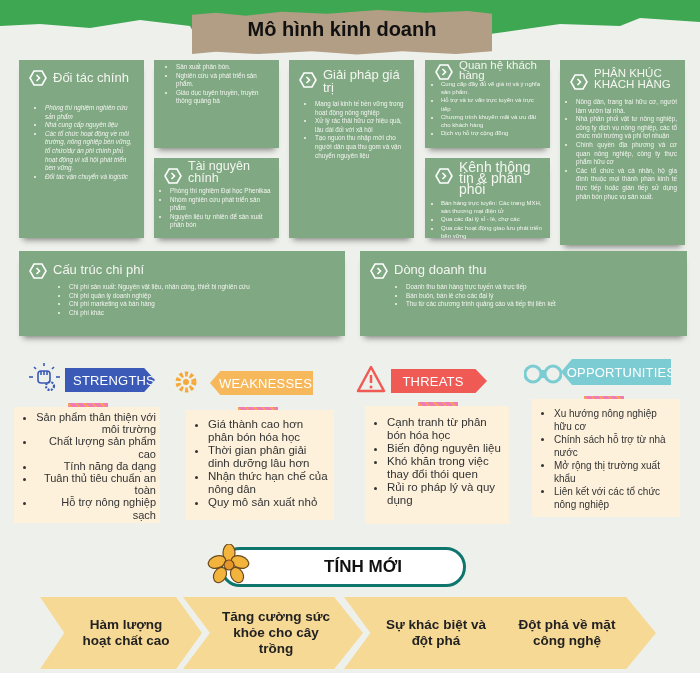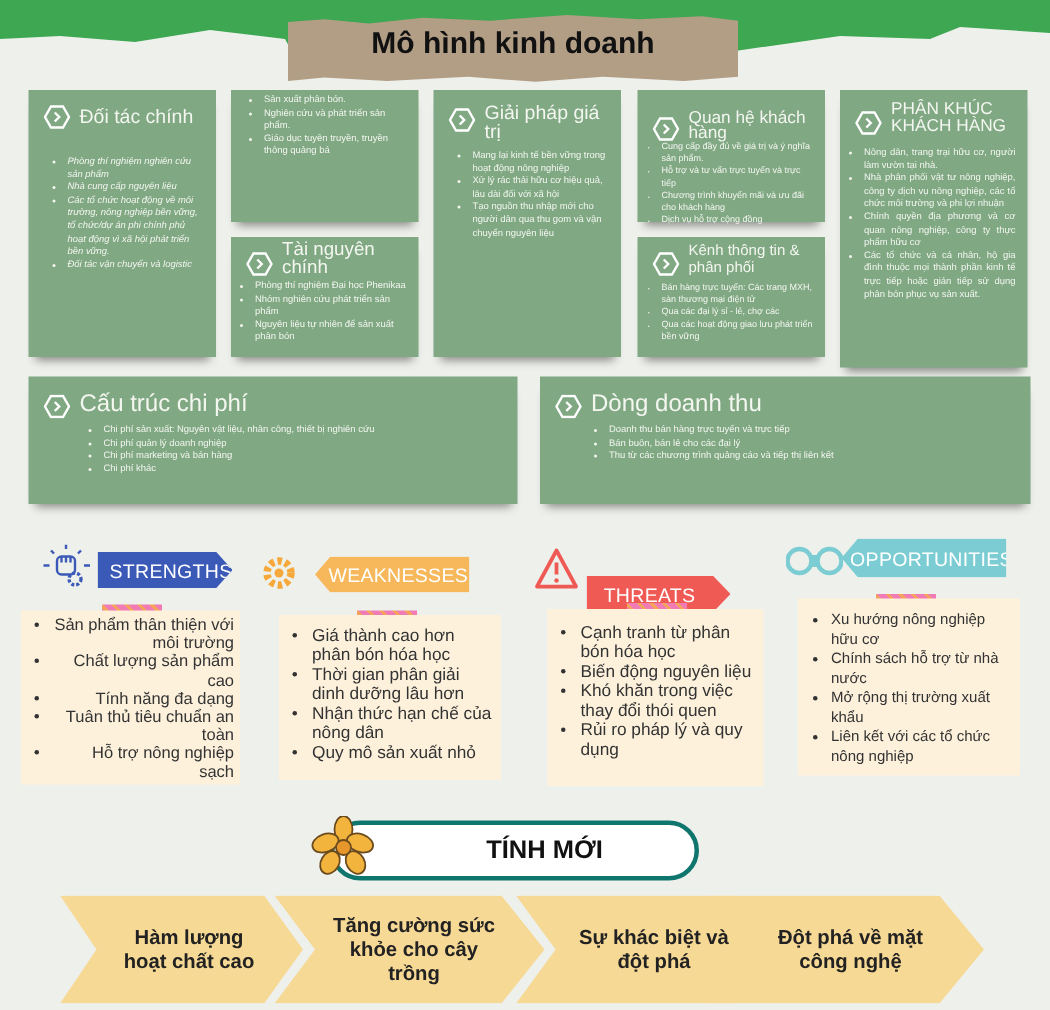--- a/index.html
+++ b/index.html
@@ -26,21 +26,21 @@
   .card .head { display:flex; align-items:flex-start; gap:6px; padding:8px 8px 0 10px; }
   .hex {
     flex:0 0 auto; width:18px; height:16px; margin-top:2px; position:relative;
   }
   .card .title { font-size:13px; line-height:13px; color:#f4f6f0; }
   .card ul { margin:6px 0 0 0; padding:0 8px 0 26px; font-size:6.3px; line-height:8.6px; }
   .card li { margin:0; }
   .card.small ul { padding-left:22px; }
   .card.small .title { font-size:12.5px; line-height:12px; }
   .wide ul { padding-left:50px; font-size:6.3px; line-height:8.6px; }
-  .wide .title { font-size:16px; margin-top:1px; }
+  .wide .title { font-size:13px; margin-top:1px; }
   
   .swot-label {
     position:absolute; color:#fff; font-size:13px; font-weight:normal;
     display:flex; align-items:center; justify-content:center; letter-spacing:0.2px;
   }
   .note {
     position:absolute; background:#fdf1dc; color:#333;
     font-size:11px; line-height:12.2px;
   }
   .note ul { margin:0; padding:0 4px 0 22px; }
@@ -120,42 +120,42 @@
     <span class="title" style="width:80px;">Giải pháp giá trị</span>
   </div>
   <ul style="margin-top:6px;">
     <li>Mang lại kinh tế bền vững trong hoạt động nông nghiệp</li>
     <li>Xử lý rác thải hữu cơ hiệu quả, lâu dài đối với xã hội</li>
     <li>Tạo nguồn thu nhập mới cho người dân qua thu gom và vận chuyển nguyên liệu</li>
   </ul>
 </div>
 
 <div class="card small" style="left:425px;top:60px;width:125px;height:88px;">
-  <div class="head" style="padding-top:14px;">
+  <div class="head" style="padding-top:0;">
     <svg class="hex" viewBox="0 0 18 16" style="margin-top:4px">
         <polygon points="5,1 13,1 17,8 13,15 5,15 1,8" fill="none" stroke="#fff" stroke-width="1.6"></polygon>
         <polyline points="7.5,5 10.5,8 7.5,11" fill="none" stroke="#fff" stroke-width="1.6"></polyline>
       </svg>
     <span class="title" style="width:80px;font-size:11.5px;line-height:10px;">Quan hệ khách hàng</span>
   </div>
   <ul style="margin-top:0;padding-left:16px;font-size:6px;line-height:8.2px;">
     <li>Cung cấp đầy đủ về giá trị và ý nghĩa sản phẩm.</li>
     <li>Hỗ trợ và tư vấn trực tuyến và trực tiếp</li>
     <li>Chương trình khuyến mãi và ưu đãi cho khách hàng</li>
     <li>Dịch vụ hỗ trợ cộng đồng</li>
   </ul>
 </div>
 
 <div class="card small" style="left:425px;top:158px;width:125px;height:80px;">
   <div class="head" style="padding-top:4px;">
     <svg class="hex" viewBox="0 0 18 16" style="margin-top:6px">
         <polygon points="5,1 13,1 17,8 13,15 5,15 1,8" fill="none" stroke="#fff" stroke-width="1.6"></polygon>
         <polyline points="7.5,5 10.5,8 7.5,11" fill="none" stroke="#fff" stroke-width="1.6"></polyline>
       </svg>
-    <span class="title" style="width:90px;font-size:10px;line-height:11px;">Kênh thông tin &amp; phân phối</span>
+    <span class="title" style="width:90px;font-size:14px;line-height:11px;">Kênh thông tin &amp; phân phối</span>
   </div>
   <ul style="margin-top:4px;padding-left:16px;font-size:6px;line-height:8.2px;">
     <li>Bán hàng trực tuyến: Các trang MXH, sàn thương mại điện tử</li>
     <li>Qua các đại lý sỉ - lẻ, chợ các</li>
     <li>Qua các hoạt động giao lưu phát triển bền vững</li>
   </ul>
 </div>
 
 <div class="card" style="left:560px;top:60px;width:125px;height:185px;">
   <div class="head">
@@ -247,21 +247,21 @@
     <li>Nhận thức hạn chế của nông dân</li>
     <li>Quy mô sản xuất nhỏ</li>
   </ul>
 </div>
 
 <svg style="position:absolute;left:356px;top:365px;" width="30" height="28" viewBox="0 0 30 28">
   <polygon points="15,2 28,26 2,26" fill="none" stroke="#f05a55" stroke-width="2.5" stroke-linejoin="round"></polygon>
   <line x1="15" y1="10" x2="15" y2="18" stroke="#f05a55" stroke-width="2.5"></line>
   <circle cx="15" cy="22" r="1.5" fill="#f05a55"></circle>
 </svg>
-<div class="swot-label" style="left:391px;top:369px;width:96px;height:24px;background:#f05a55;clip-path:polygon(0 0,88% 0,100% 50%,88% 100%,0 100%);margin-top:15px;">
+<div class="swot-label" style="left:391px;top:369px;width:96px;height:24px;background:#f05a55;clip-path:polygon(0 0,88% 0,100% 50%,88% 100%,0 100%);">
   <span style="margin-right:12px;">THREATS</span>
 </div>
 <div class="tape" style="left:418px;top:402px;"></div>
 <div class="note" style="left:365px;top:406px;width:144px;height:108px;padding-top:10px;font-size:11.5px;line-height:13px;">
   <ul>
     <li>Cạnh tranh từ phân bón hóa học</li>
     <li>Biến động nguyên liệu</li>
     <li>Khó khăn trong việc thay đổi thói quen</li>
     <li>Rủi ro pháp lý và quy dụng</li>
   </ul>

